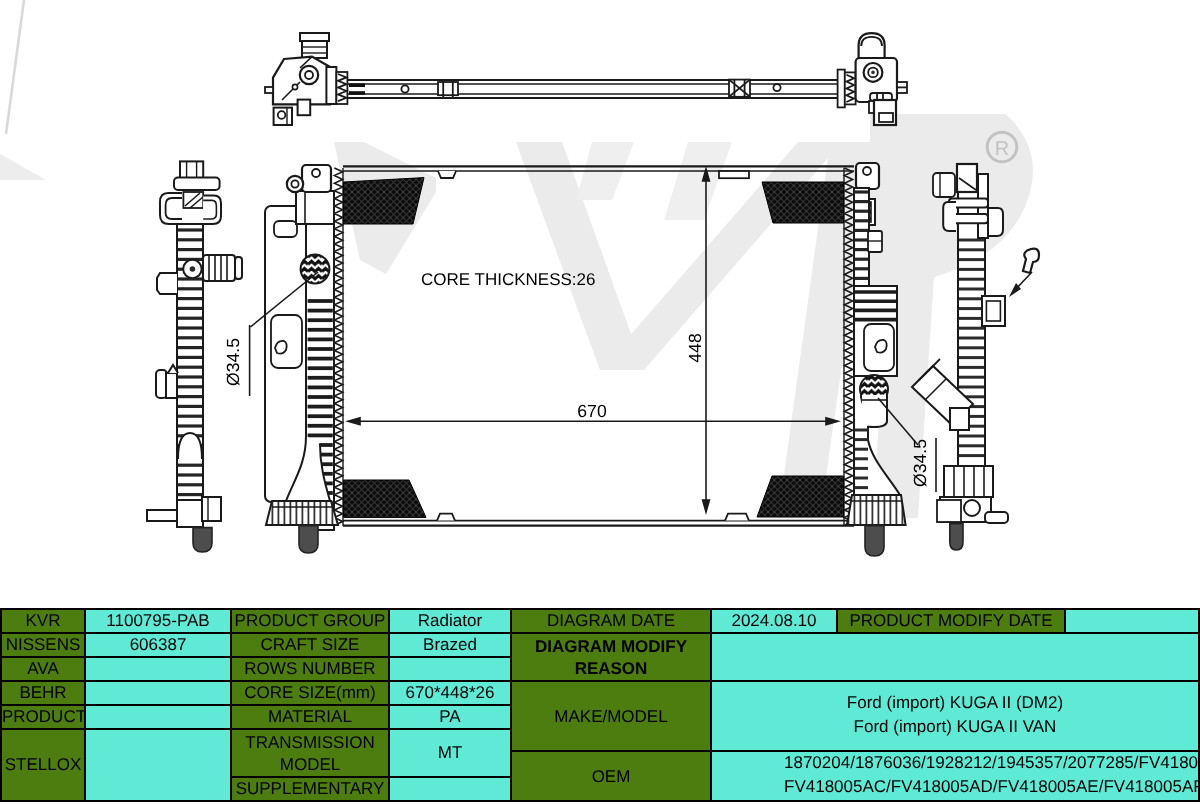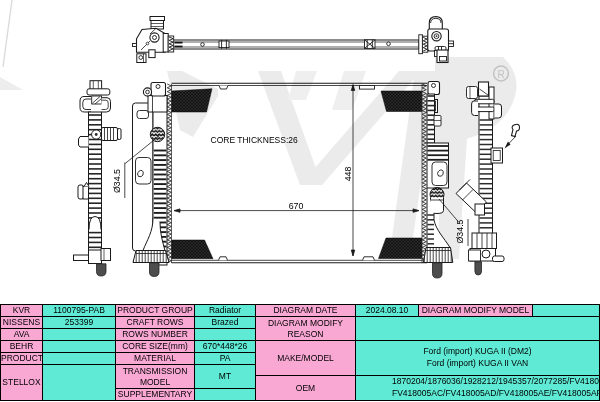--- a/index.html
+++ b/index.html
@@ -1,21 +1,21 @@
 <!DOCTYPE html>
 <html><head><meta charset="utf-8">
 <style>
 html,body{margin:0;padding:0;background:#fff;}
 #page{position:relative;width:600px;height:402px;background:#fff;overflow:hidden;
  font-family:"Liberation Sans",sans-serif;}
 table{border-collapse:collapse;table-layout:fixed;position:absolute;left:0px;top:304px;
  width:599px;font-family:"Liberation Sans",sans-serif;}
 td{border:1px solid #000;padding:0;font-size:8.5px;color:#000;text-align:center;
  vertical-align:middle;overflow:hidden;white-space:nowrap;line-height:1.2;}
-td.lab{background:#f9a8d4;}
+td.lab{background:#4d7c0f;}
 td.val{background:#5eead4;}
 </style></head><body>
 <div id="page">
 <svg width="600" height="402" viewBox="0 0 600 402">
 <defs>
 <pattern id="fins" width="3.2" height="3.2" patternUnits="userSpaceOnUse">
  <rect width="3.2" height="3.2" fill="#0d0d0d"></rect>
  <path d="M0,0L3.2,3.2M3.2,0L0,3.2" stroke="#4a4a4a" stroke-width="0.45"></path>
 </pattern>
 <pattern id="hcirc" width="7" height="3.6" patternUnits="userSpaceOnUse">
@@ -522,29 +522,29 @@
         <col style="width:67px">
       </colgroup>
 <tbody>
         <tr style="height:12px">
  <td class="lab">KVR</td>
           <td class="val">1100795-PAB</td>
           <td class="lab">PRODUCT GROUP</td>
           <td class="val">Radiator</td>
           <td class="lab">DIAGRAM DATE</td>
           <td class="val">2024.08.10</td>
-          <td class="lab">DIAGRAM MODIFY MODEL</td>
+          <td class="lab">PRODUCT MODIFY DATE</td>
           <td class="val"></td>
 </tr>
 <tr style="height:12px">
  <td class="lab">NISSENS</td>
-          <td class="val">253399</td>
-          <td class="lab">CRAFT ROWS</td>
+          <td class="val">606387</td>
+          <td class="lab">CRAFT SIZE</td>
           <td class="val">Brazed</td>
-          <td class="lab" rowspan="2" style="white-space:normal;line-height:1.25;">DIAGRAM MODIFY REASON</td>
+          <td class="lab" rowspan="2" style="white-space:normal;line-height:1.25;font-weight:bold;">DIAGRAM MODIFY REASON</td>
           <td class="val" rowspan="2" colspan="3"></td>
 </tr>
 <tr style="height:12px">
  <td class="lab">AVA</td>
           <td class="val"></td>
           <td class="lab">ROWS NUMBER</td>
           <td class="val"></td>
 </tr>
 <tr style="height:12px">
  <td class="lab">BEHR</td>

